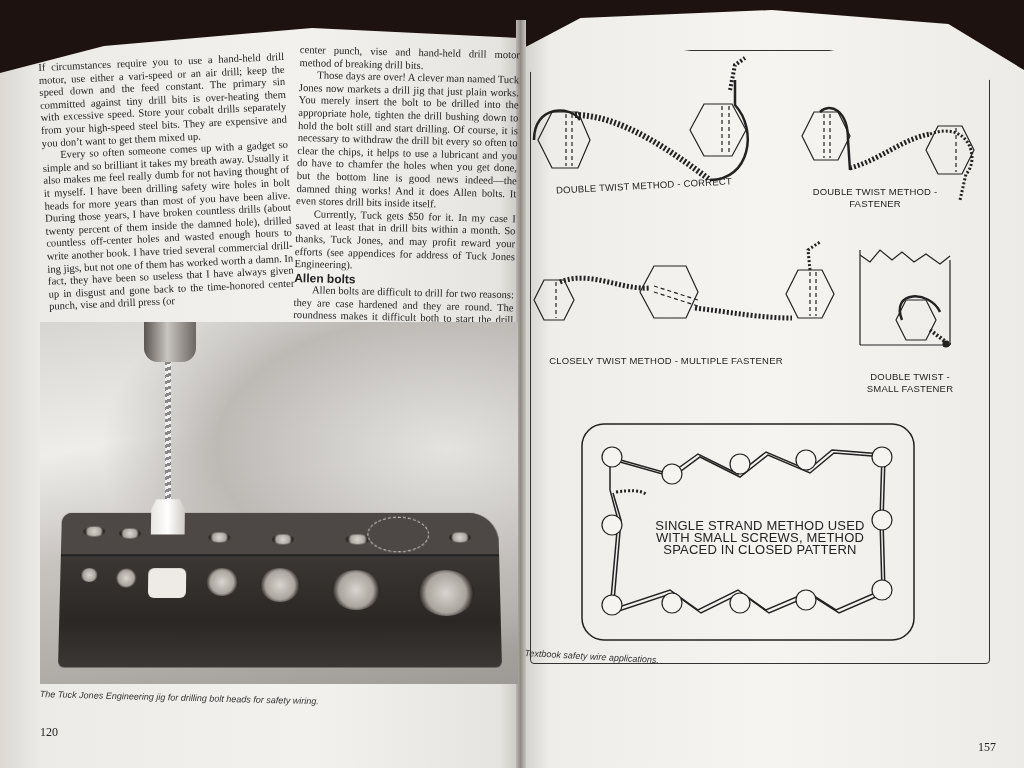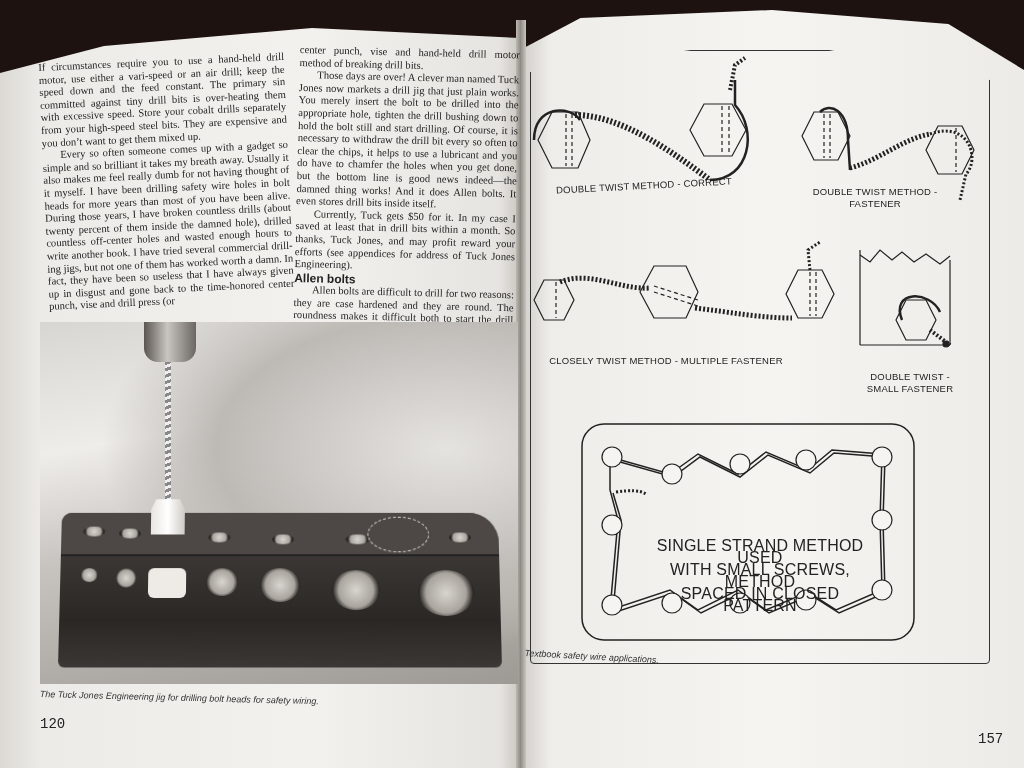--- a/index.html
+++ b/index.html
@@ -18,31 +18,31 @@
     radial-gradient(ellipse at 85% 35%,#e5e3e0 0%,#bdbab6 40%,transparent 60%),
     linear-gradient(170deg,#d8d6d2 0%,#efedea 30%,#c7c4c0 55%,#9d9a96 100%);overflow:hidden;}
   .drill-chuck{position:absolute;left:104px;top:0;width:52px;height:40px;background:linear-gradient(90deg,#5a5551,#c9c5c0 45%,#6b6662);border-radius:0 0 14px 14px;}
   .drill-bit{position:absolute;left:125px;top:40px;width:6px;height:142px;background:repeating-linear-gradient(160deg,#888 0 3px,#eee 3px 6px);}
   .jig{position:absolute;left:20px;top:190px;width:440px;height:155px;background:linear-gradient(180deg,#4b4643 0%,#3a3634 30%,#2a2725 70%,#3b3735 100%);border-radius:10px 30px 6px 6px;transform:perspective(600px) rotateX(4deg);}
   .jig-top{position:absolute;left:0;top:0;width:100%;height:42px;background:#4d4845;border-bottom:2px solid #222;border-radius:10px 30px 0 0;}
   .hole{position:absolute;border-radius:50%;background:radial-gradient(circle,#d8d4cf 0%,#a9a49e 55%,#2a2623 75%);}
   .bolt{position:absolute;left:90px;top:-14px;width:34px;height:36px;background:linear-gradient(90deg,#e9e6e1,#fff 50%,#cfcac4);clip-path:polygon(15% 0,85% 0,100% 30%,100% 100%,0 100%,0 30%);}
   .gear-logo{position:absolute;left:308px;top:4px;width:60px;height:34px;border:1px dashed #ddd;border-radius:50%;}
   .caption-left{position:absolute;left:40px;top:689px;width:300px;font-family:"Liberation Sans",sans-serif;font-style:italic;font-size:9px;line-height:10px;color:#333;transform:rotate(1.5deg);transform-origin:left top;}
-  .page-num{position:absolute;font-family:Liberation Mono, monospace;font-size:14px;color:#222;}
+  .page-num{position:absolute;font-family:Liberation Serif, serif;font-size:12px;color:#222;margin-top:9px;}
   .pn-left{left:40px;top:716px;}
   .pn-right{left:978px;top:731px;}
   .figure-frame{position:absolute;left:530px;top:50px;width:458px;height:612px;border:1px solid #333;border-radius:4px;clip-path:polygon(0 22px,35% 0,65% 0,100% 30px,100% 100%,0 100%);}
   svg.illus{position:absolute;left:530px;top:50px;width:460px;height:620px;}
   .fig-label{position:absolute;font-family:"Liberation Sans",sans-serif;font-size:9.5px;color:#222;text-align:center;line-height:12px;letter-spacing:0.2px;}
   .lbl1{left:544px;top:180px;width:200px;transform:rotate(-3deg);}
   .lbl2{left:790px;top:186px;width:170px;}
   .lbl3{left:536px;top:355px;width:260px;}
   .lbl4{left:860px;top:351px;width:100px;margin-top:20px;}
-  .lbl5{left:645px;top:540px;width:230px;font-size:16px;}
+  .lbl5{left:645px;top:520px;width:230px;font-size:13px;}
   .caption-right{position:absolute;left:525px;top:648px;width:300px;font-family:"Liberation Sans",sans-serif;font-style:italic;font-size:9px;color:#333;transform:rotate(3deg);transform-origin:left top;}
 </style>
 </head>
 <body>
 
 <div class="page left-page"></div>
 <div class="page right-page"></div>
 <div class="gutter"></div>
 
 <div class="text-col col1">

